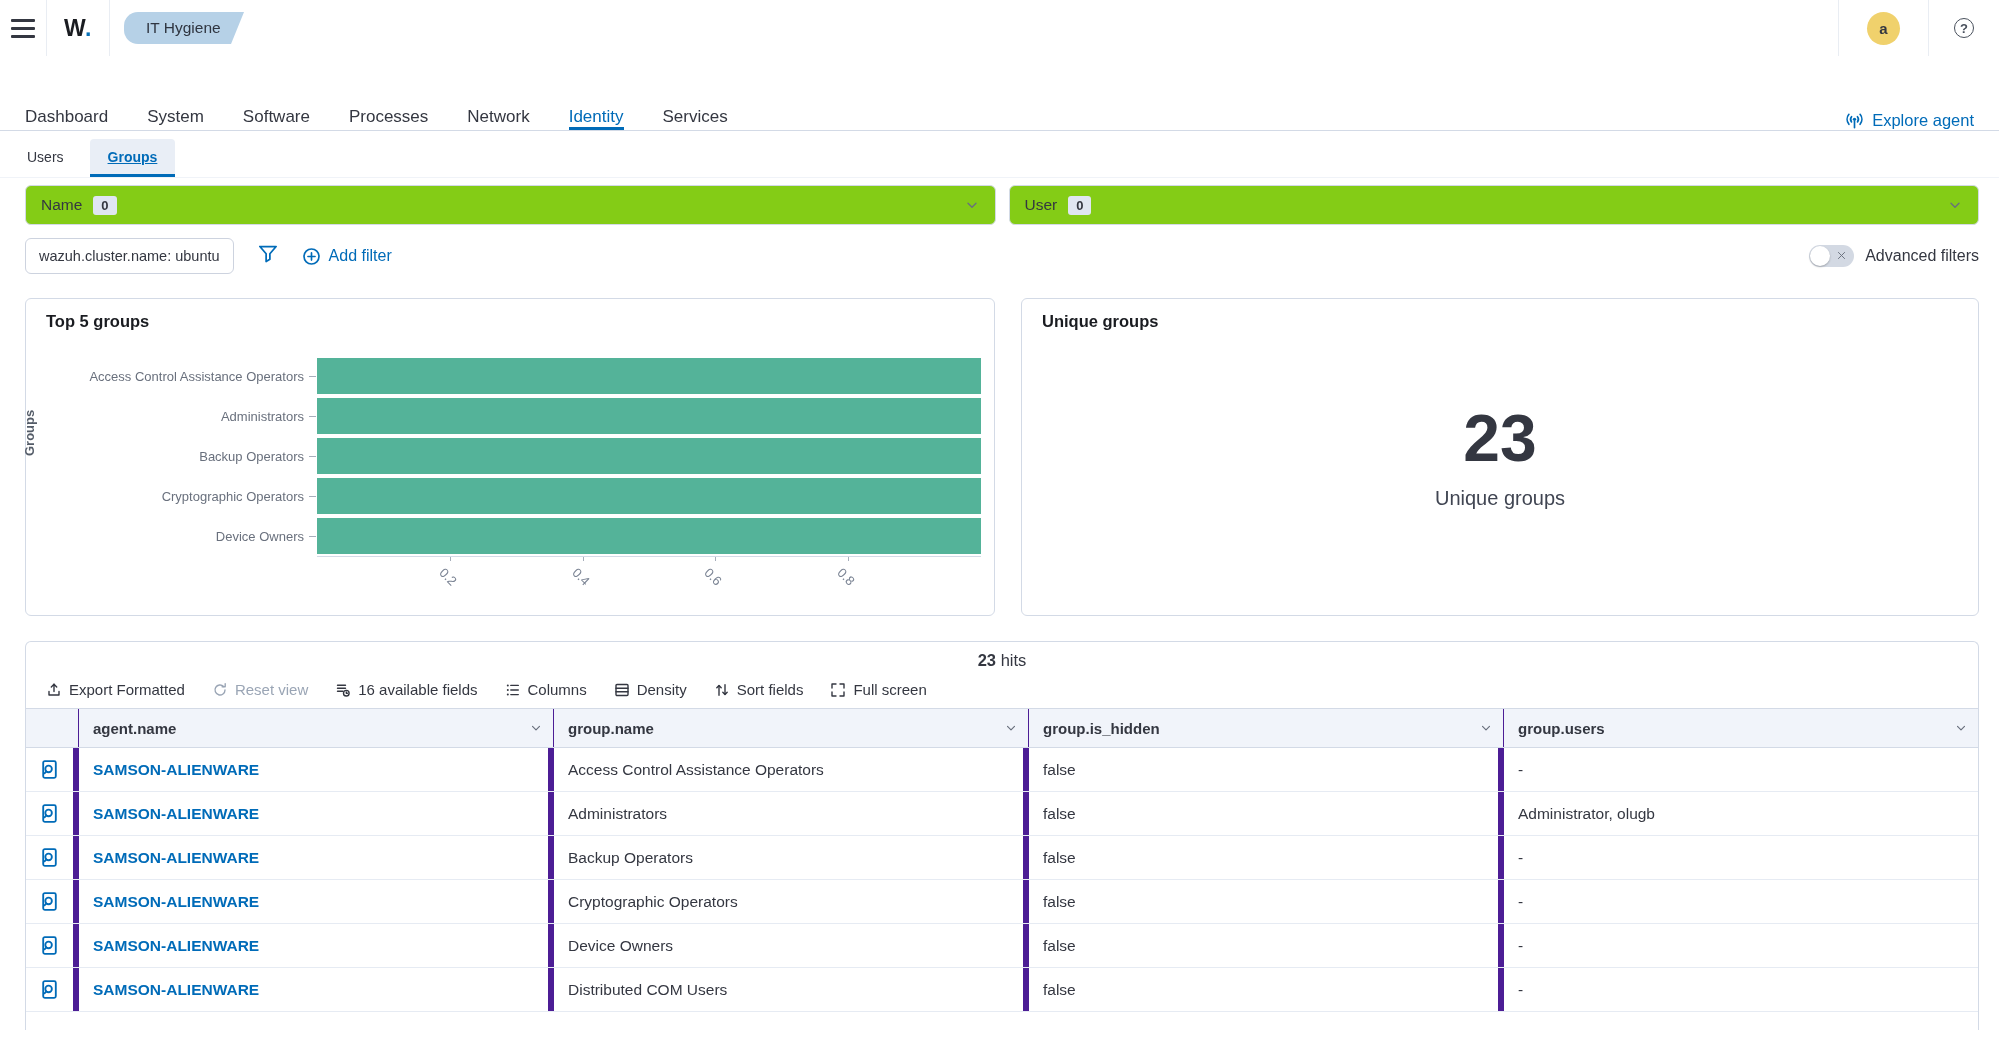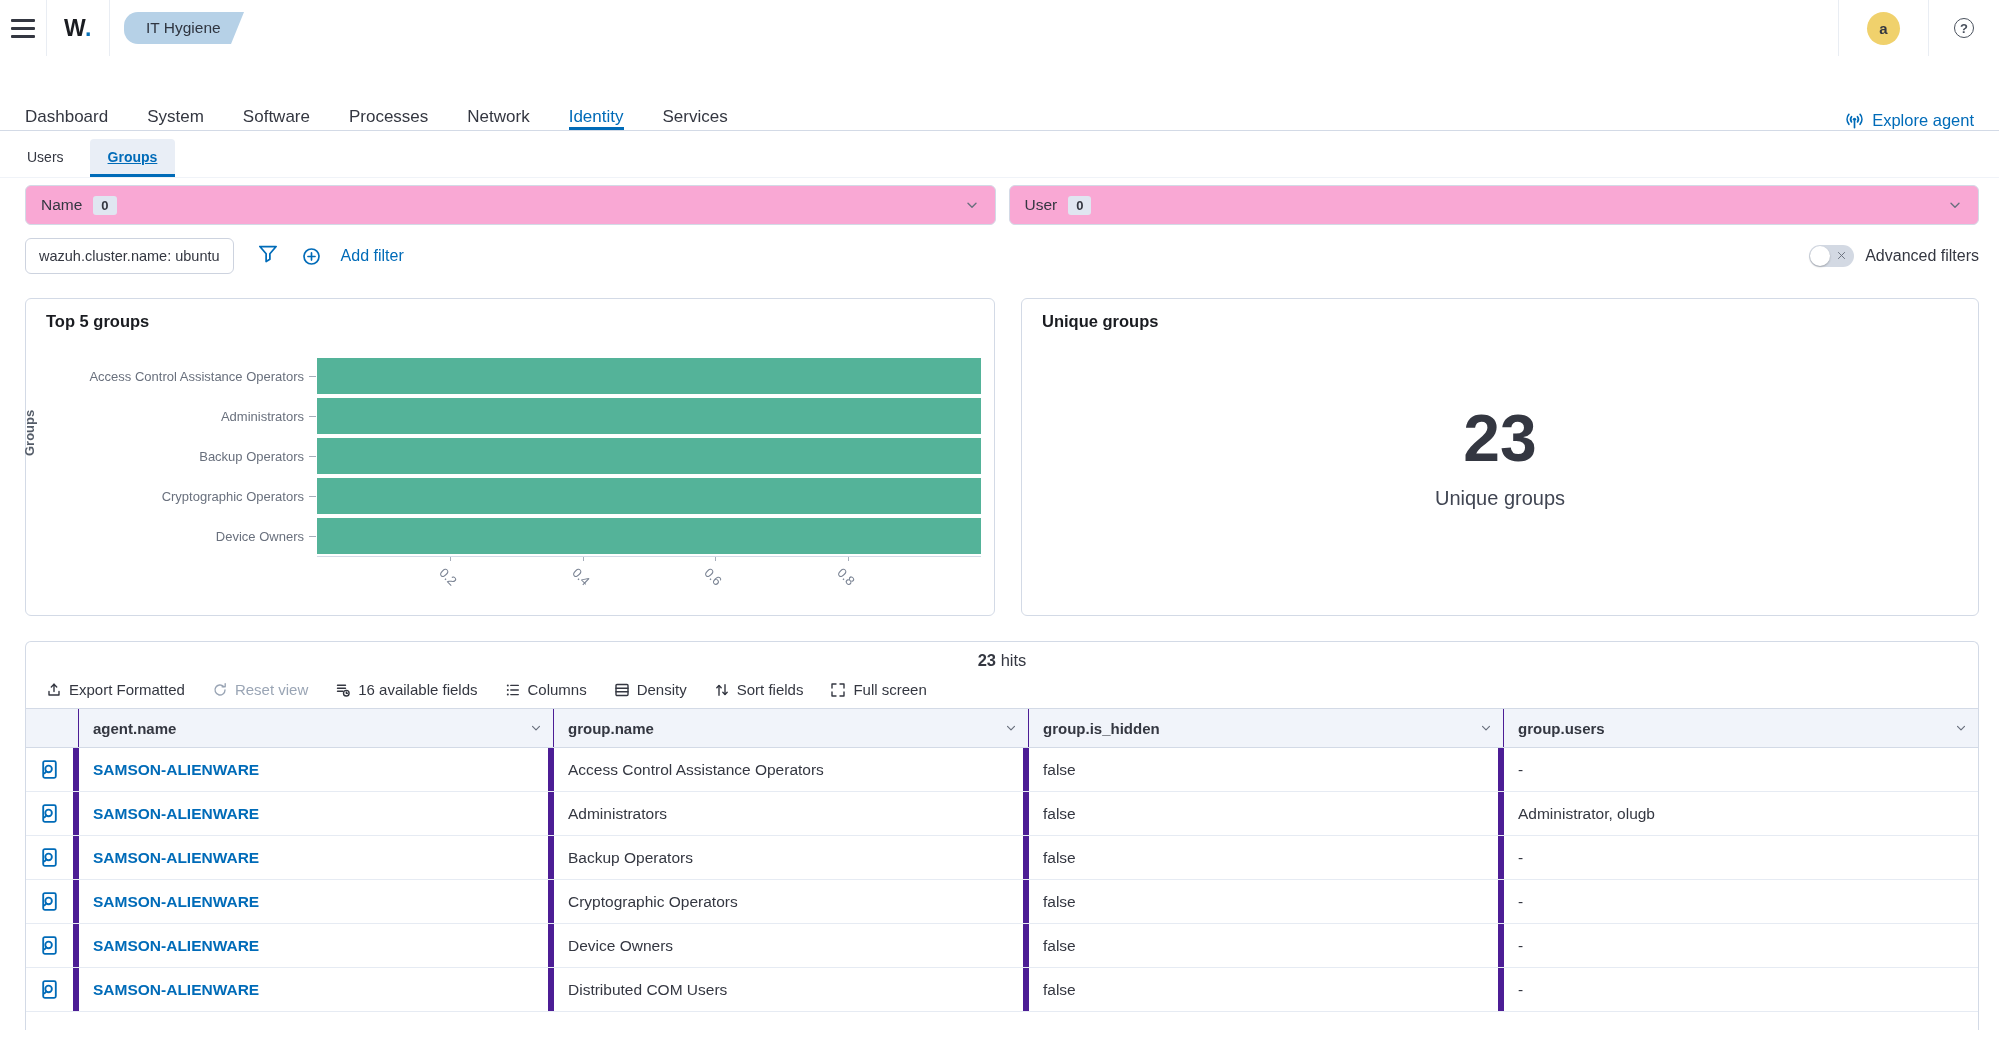--- a/index.html
+++ b/index.html
@@ -32,31 +32,31 @@
   .explore { margin-left: auto; display: flex; align-items: center; gap: 8px; color: #006bb8; font-size: 16.5px; cursor: pointer; }
   .explore .icn { width: 19px; height: 19px; }
 
   
   .subtabs { padding: 8px 25px 0 25px; display: flex; gap: 24px; border-bottom: 1px solid #f0f3f8; }
   .subtab { padding: 10px 2px 9px; font-size: 14px; color: #343741; border-bottom: 3px solid transparent; cursor: pointer; text-align: right; }
   .subtab.active { background: #e9eef6; border-radius: 4px 4px 0 0; padding: 10px 18px 9px; color: #006bb8; font-weight: 700; text-decoration: underline; border-bottom-color: #006bb8; }
 
   
   .selects { display: flex; gap: 13px; margin: 7px 20px 0 25px; }
-  .select { flex: 1; height: 40px; background: #f9a8d4; border: 1px solid #d3dae6; border-radius: 6px; display: flex; align-items: center; padding: 0 15px; cursor: pointer; }
+  .select { flex: 1; height: 40px; background: #84cc16; border: 1px solid #d3dae6; border-radius: 6px; display: flex; align-items: center; padding: 0 15px; cursor: pointer; }
   .select .lbl { font-size: 15.5px; color: #343741; }
   .badge { margin-left: 11px; background: #e0e6f1; border-radius: 3px; padding: 2px 8px; font-size: 13px; font-weight: 700; color: #343741; }
   .select .icn { margin-left: auto; color: #69707d; }
 
   
   .filterrow { margin: 13px 20px 0 25px; display: flex; align-items: center; }
   .pill { border: 1px solid #cdd3df; background: #fff; border-radius: 6px; padding: 9px 13px; font-size: 14.5px; color: #343741; cursor: pointer; }
   .funnel { margin-left: 24px; color: #006bb8; cursor: pointer; }
   .funnel .icn { width: 20px; height: 20px; }
-  .addfilter { margin-left: 24px; display: flex; align-items: center; gap: 20px; color: #006bb8; font-size: 16px; cursor: pointer; }
+  .addfilter { margin-left: 24px; display: flex; align-items: center; gap: 8px; color: #006bb8; font-size: 16px; cursor: pointer; }
   .addfilter .icn { width: 19px; height: 19px; }
   .advwrap { margin-left: auto; display: flex; align-items: center; gap: 11px; }
   .toggle { position: relative; width: 45px; height: 22px; border-radius: 11px; background: #d3d9e3; cursor: pointer; }
   .toggle .knob { position: absolute; left: 1px; top: 1px; width: 20px; height: 20px; border-radius: 50%; background: #fff; box-shadow: 0 1px 2px rgba(0,0,0,.25); }
   .toggle .x { position: absolute; right: 7px; top: 5px; width: 11px; height: 11px; color: #69707d; }
   .advlabel { font-size: 16px; color: #343741; }
 
   
   .panels { display: flex; gap: 26px; margin: 24px 20px 0 25px; }
   .panel { background: #fff; border: 1px solid #d3dae6; border-radius: 6px; height: 318px; position: relative; }

